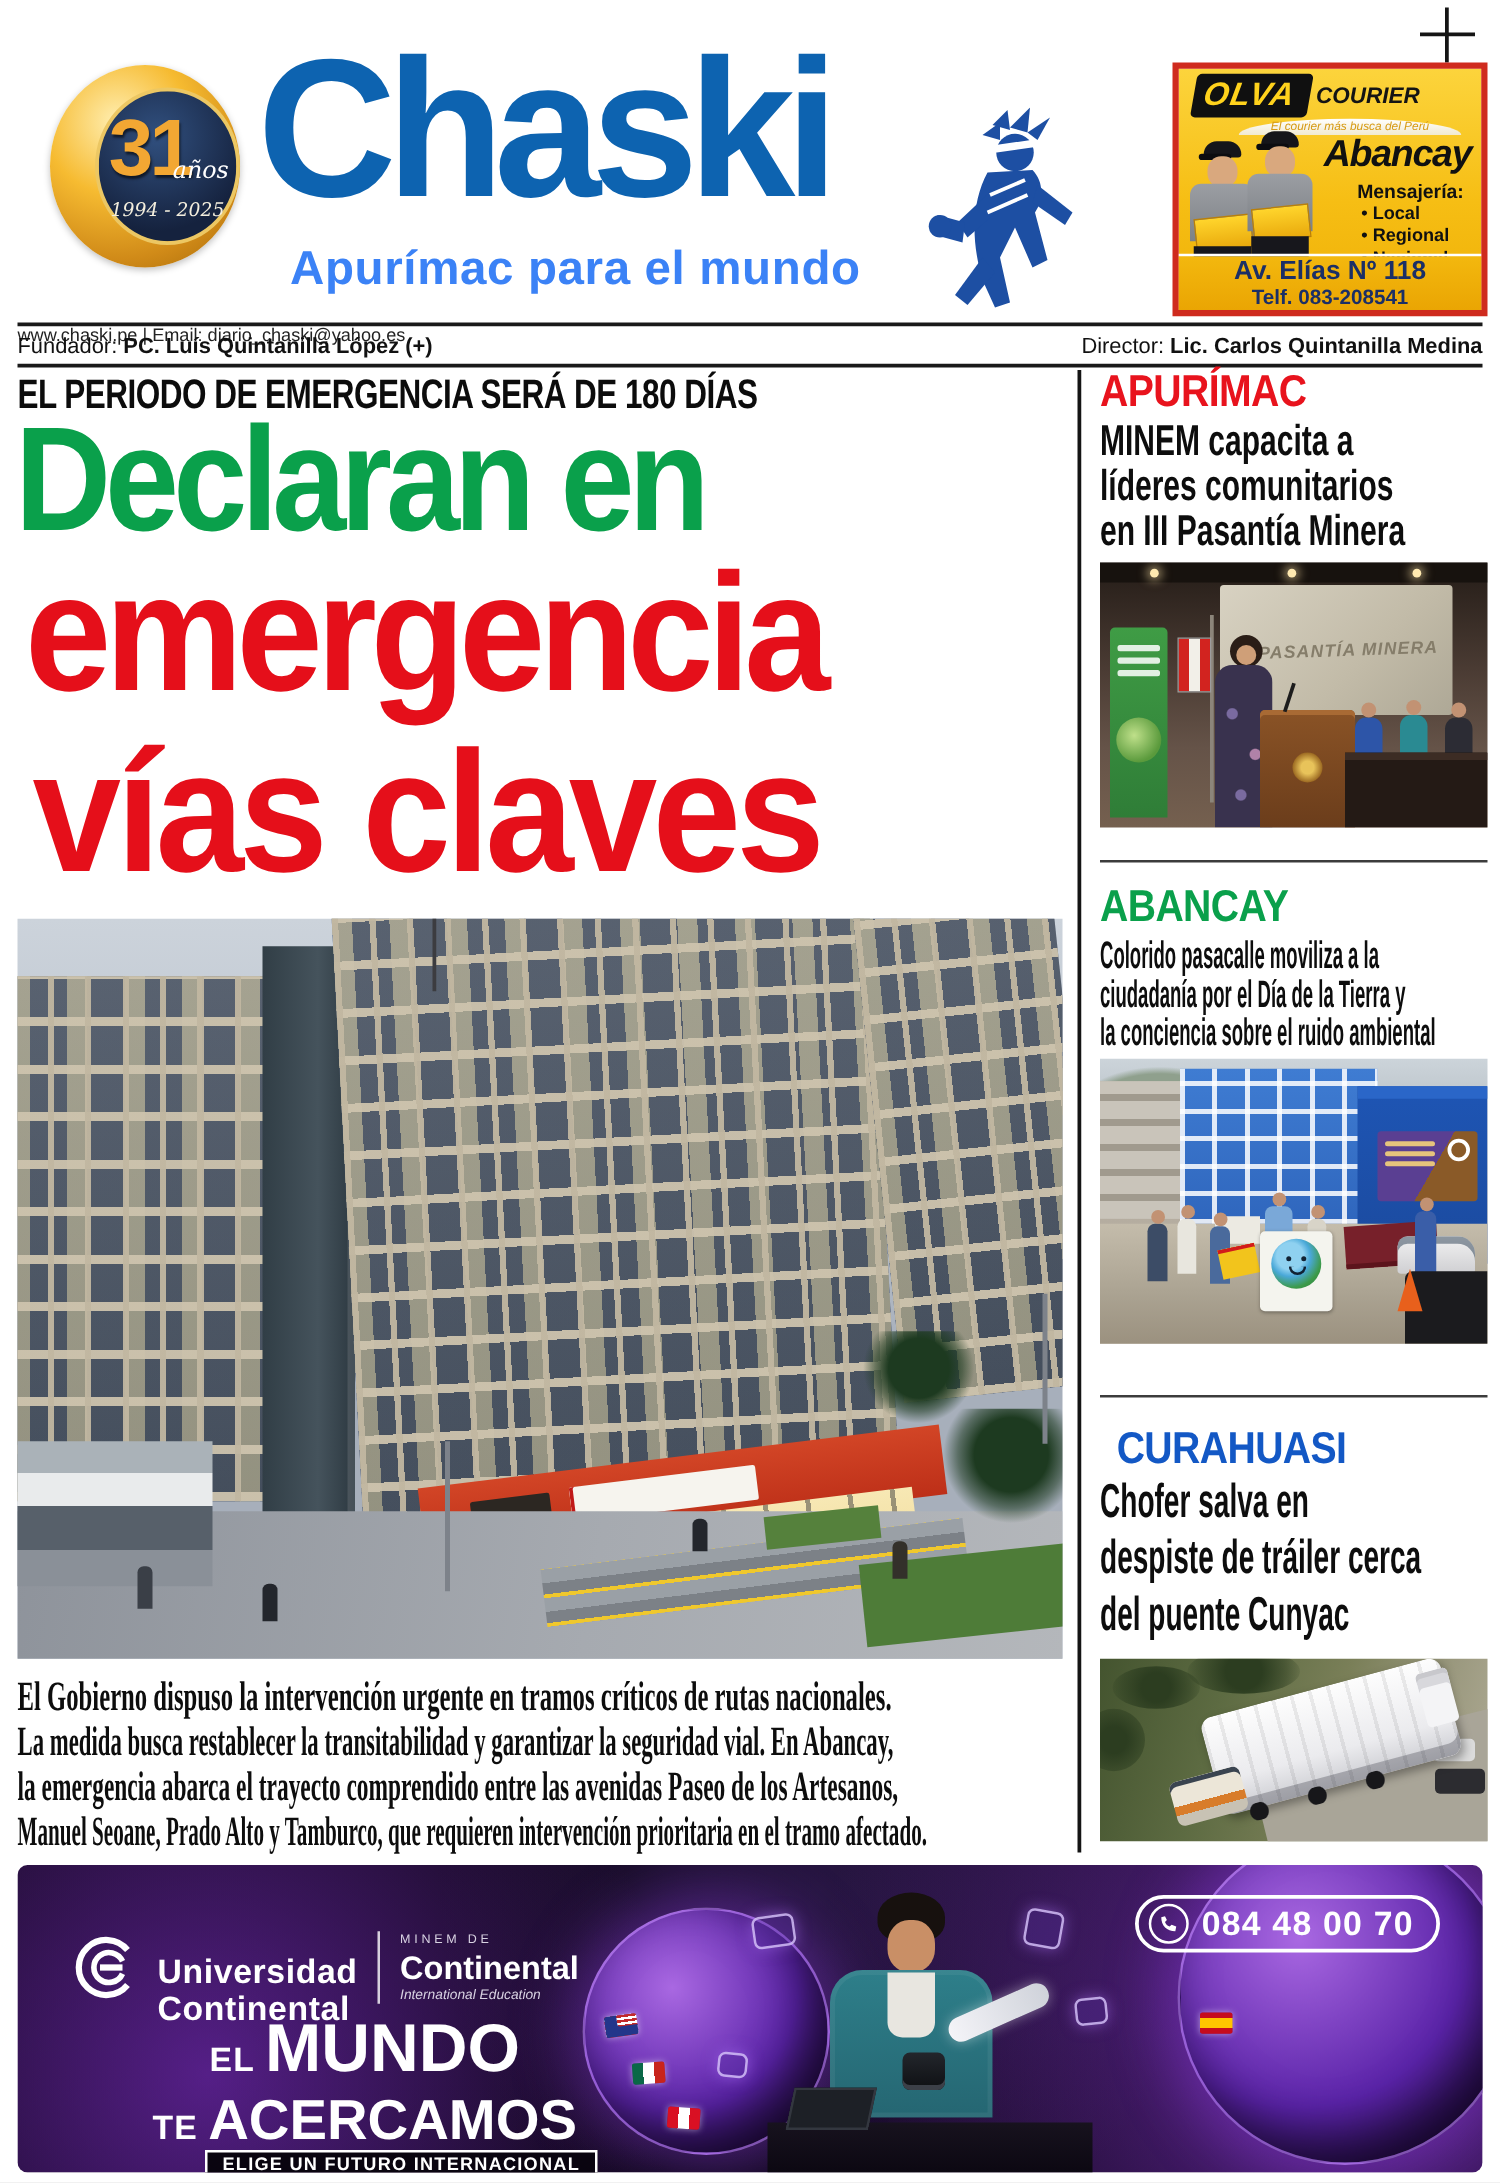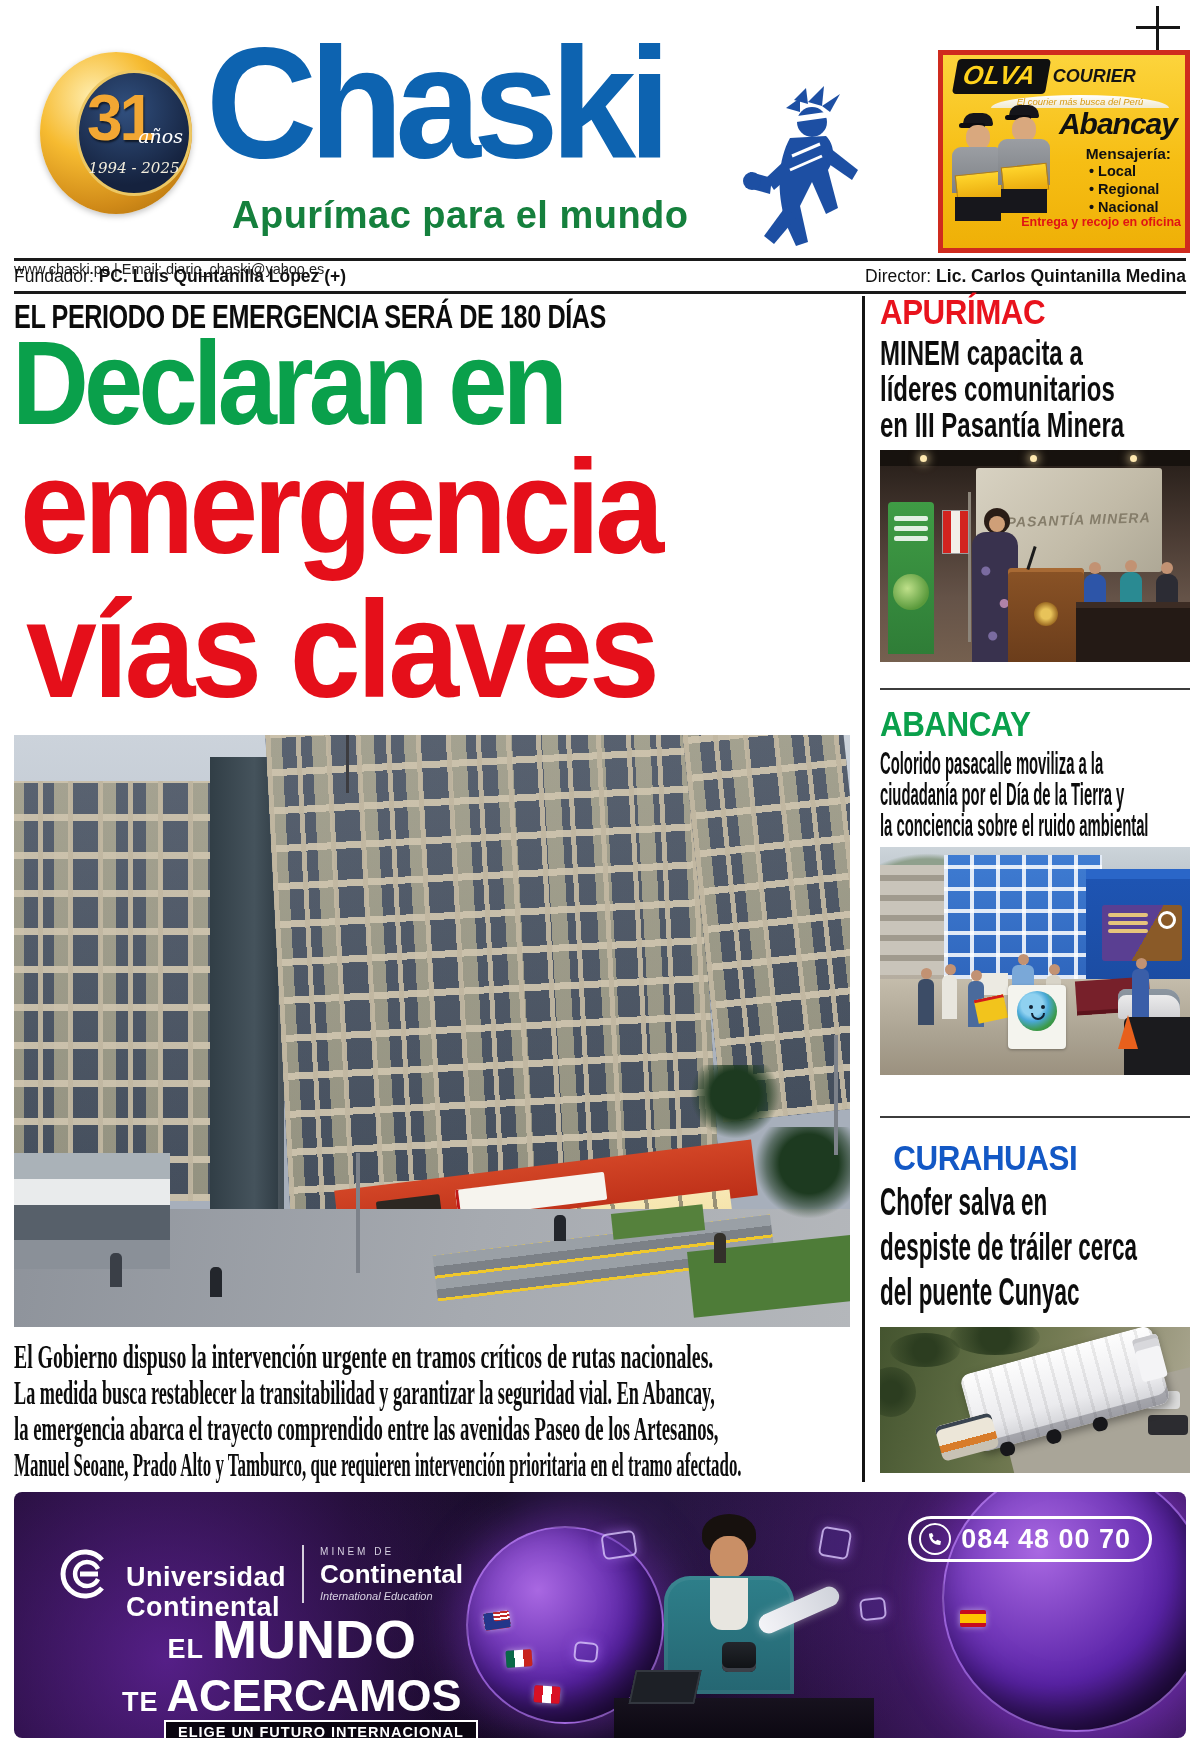--- a/index.html
+++ b/index.html
@@ -27,21 +27,21 @@
   .badge-unit { position:absolute; right:6px; top:52px; font-family:"DejaVu Serif", serif;
     font-style:italic; font-size:19px; color:#fff; }
   .badge-years { position:absolute; bottom:16px; width:100%; text-align:center;
     font-family:"DejaVu Serif", serif; font-style:italic; font-size:15px; color:#f3eedd; }
 
   .site-line { position:absolute; left:14px; top:261px; font-size:14.5px; color:#222; }
 
   .paper-title { position:absolute; left:206px; top:24px; font-size:154px; font-weight:800;
     color:#0d63b0; letter-spacing:-8px; line-height:1; transform:scaleY(1.02); transform-origin:0 0; }
   .paper-tagline { position:absolute; left:232px; top:194px; font-size:38px; font-weight:700;
-    color:#15803d; letter-spacing:.5px; }
+    color:#3b82f6; letter-spacing:.5px; }
 
   .chasqui { position:absolute; left:742px; top:86px; width:132px; height:168px; }
 
   
   .olva { position:absolute; left:938px; top:50px; width:252px; height:203px;
     border:5px solid #cf2b1e; background:linear-gradient(180deg,#fcd43c 0%,#f6be14 55%,#efb007 100%); }
   .olva-head { position:absolute; left:12px; top:4px; display:flex; align-items:center; gap:5px; }
   .olva-brand { background:#101010; color:#ffd21c; font-style:italic; font-weight:800; font-size:26px;
     padding:1px 12px 3px 8px; transform:skewX(-10deg); border-radius:4px; letter-spacing:1px; }
   .olva-courier { color:#141414; font-style:italic; font-weight:800; font-size:18px; }
@@ -364,20 +364,24 @@
         <span class="box"></span>
           <span class="pants"></span>
       </div>
 
       <div class="olva-city">Abancay</div>
       <div class="olva-srv-title">Mensajería:</div>
       <div class="olva-srv" style="top:108px;">• Local</div>
       <div class="olva-srv" style="top:126px;">• Regional</div>
       <div class="olva-srv" style="top:144px;">• Nacional</div>
       <div class="olva-note">Entrega y recojo en oficina</div>
+      <div class="olva-bottom">
+        <div class="olva-addr">Av. Elías Nº 118</div>
+        <div class="olva-tel">Telf. 083-208541</div>
+      </div>
     </aside>
   </header>
 
   <div class="dateline">
     <div><span>Fundador: </span><b>PC. Luís Quintanilla López (+)</b></div>
     <div><span>Director: </span><b>Lic. Carlos Quintanilla Medina</b></div>
   </div>
 
   <div class="kicker">EL PERIODO DE EMERGENCIA SERÁ DE 180 DÍAS</div>
   <div class="hl hl1">Declaran en</div>

